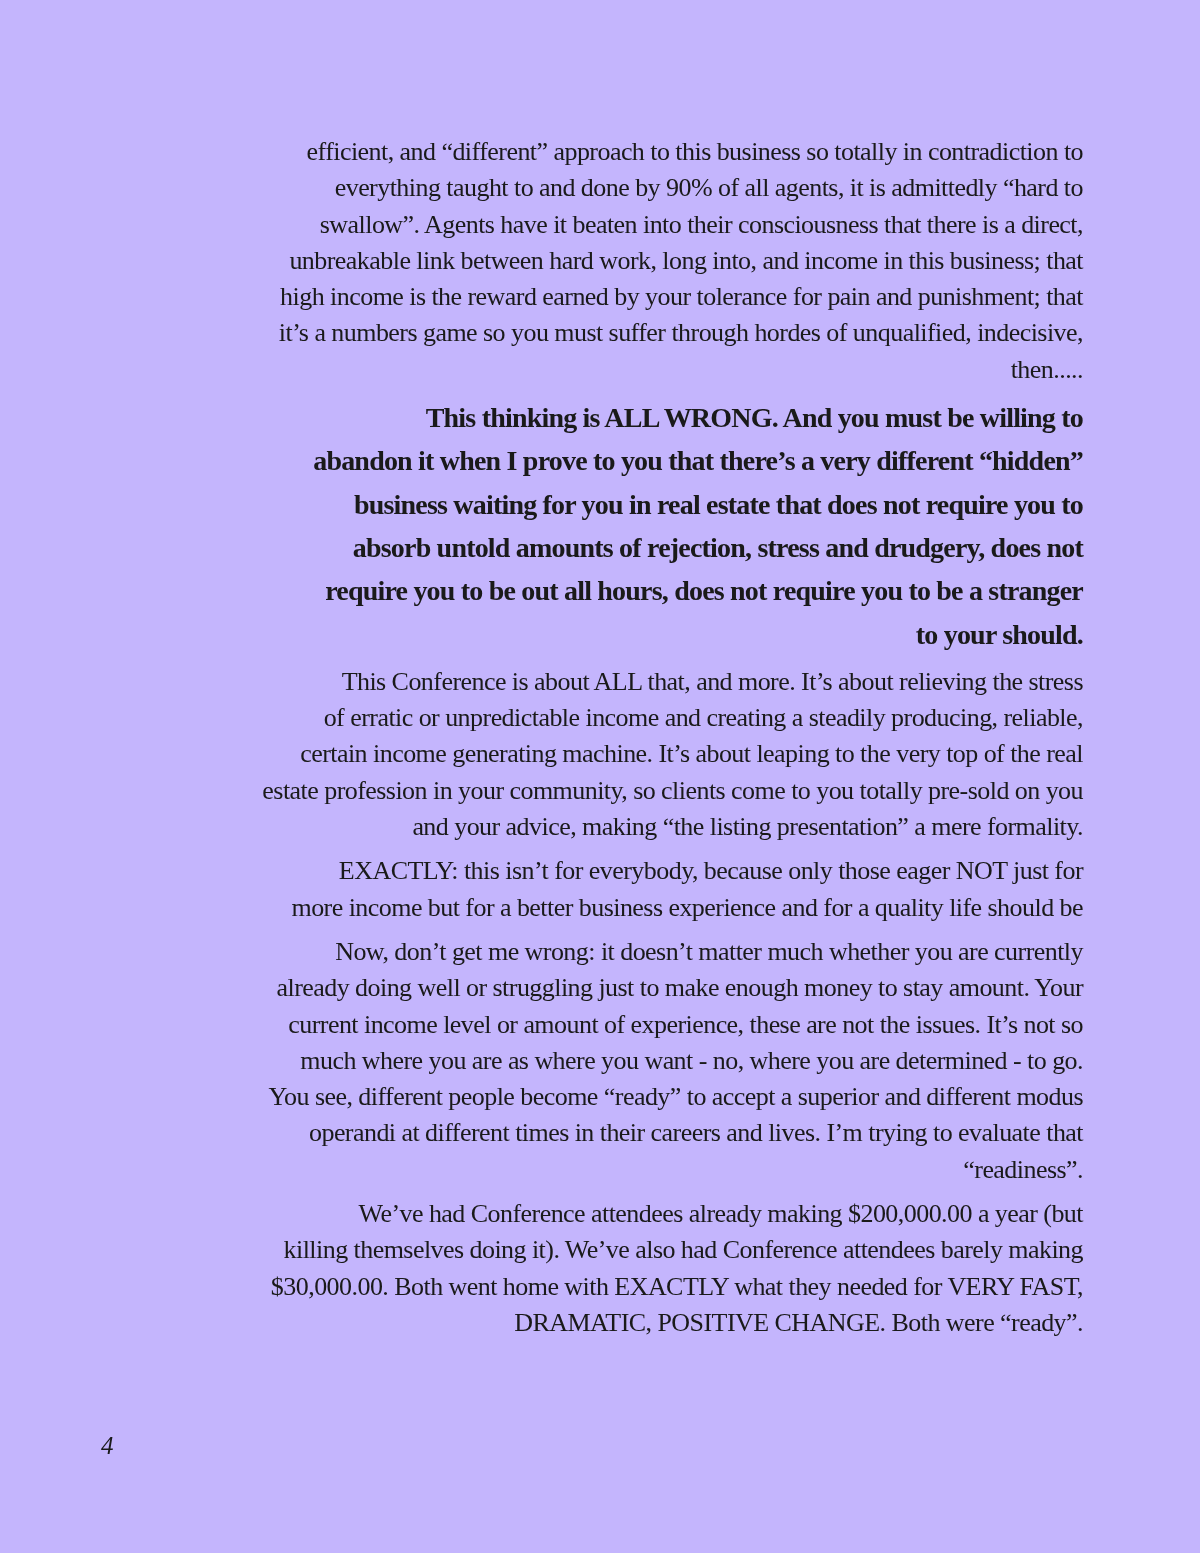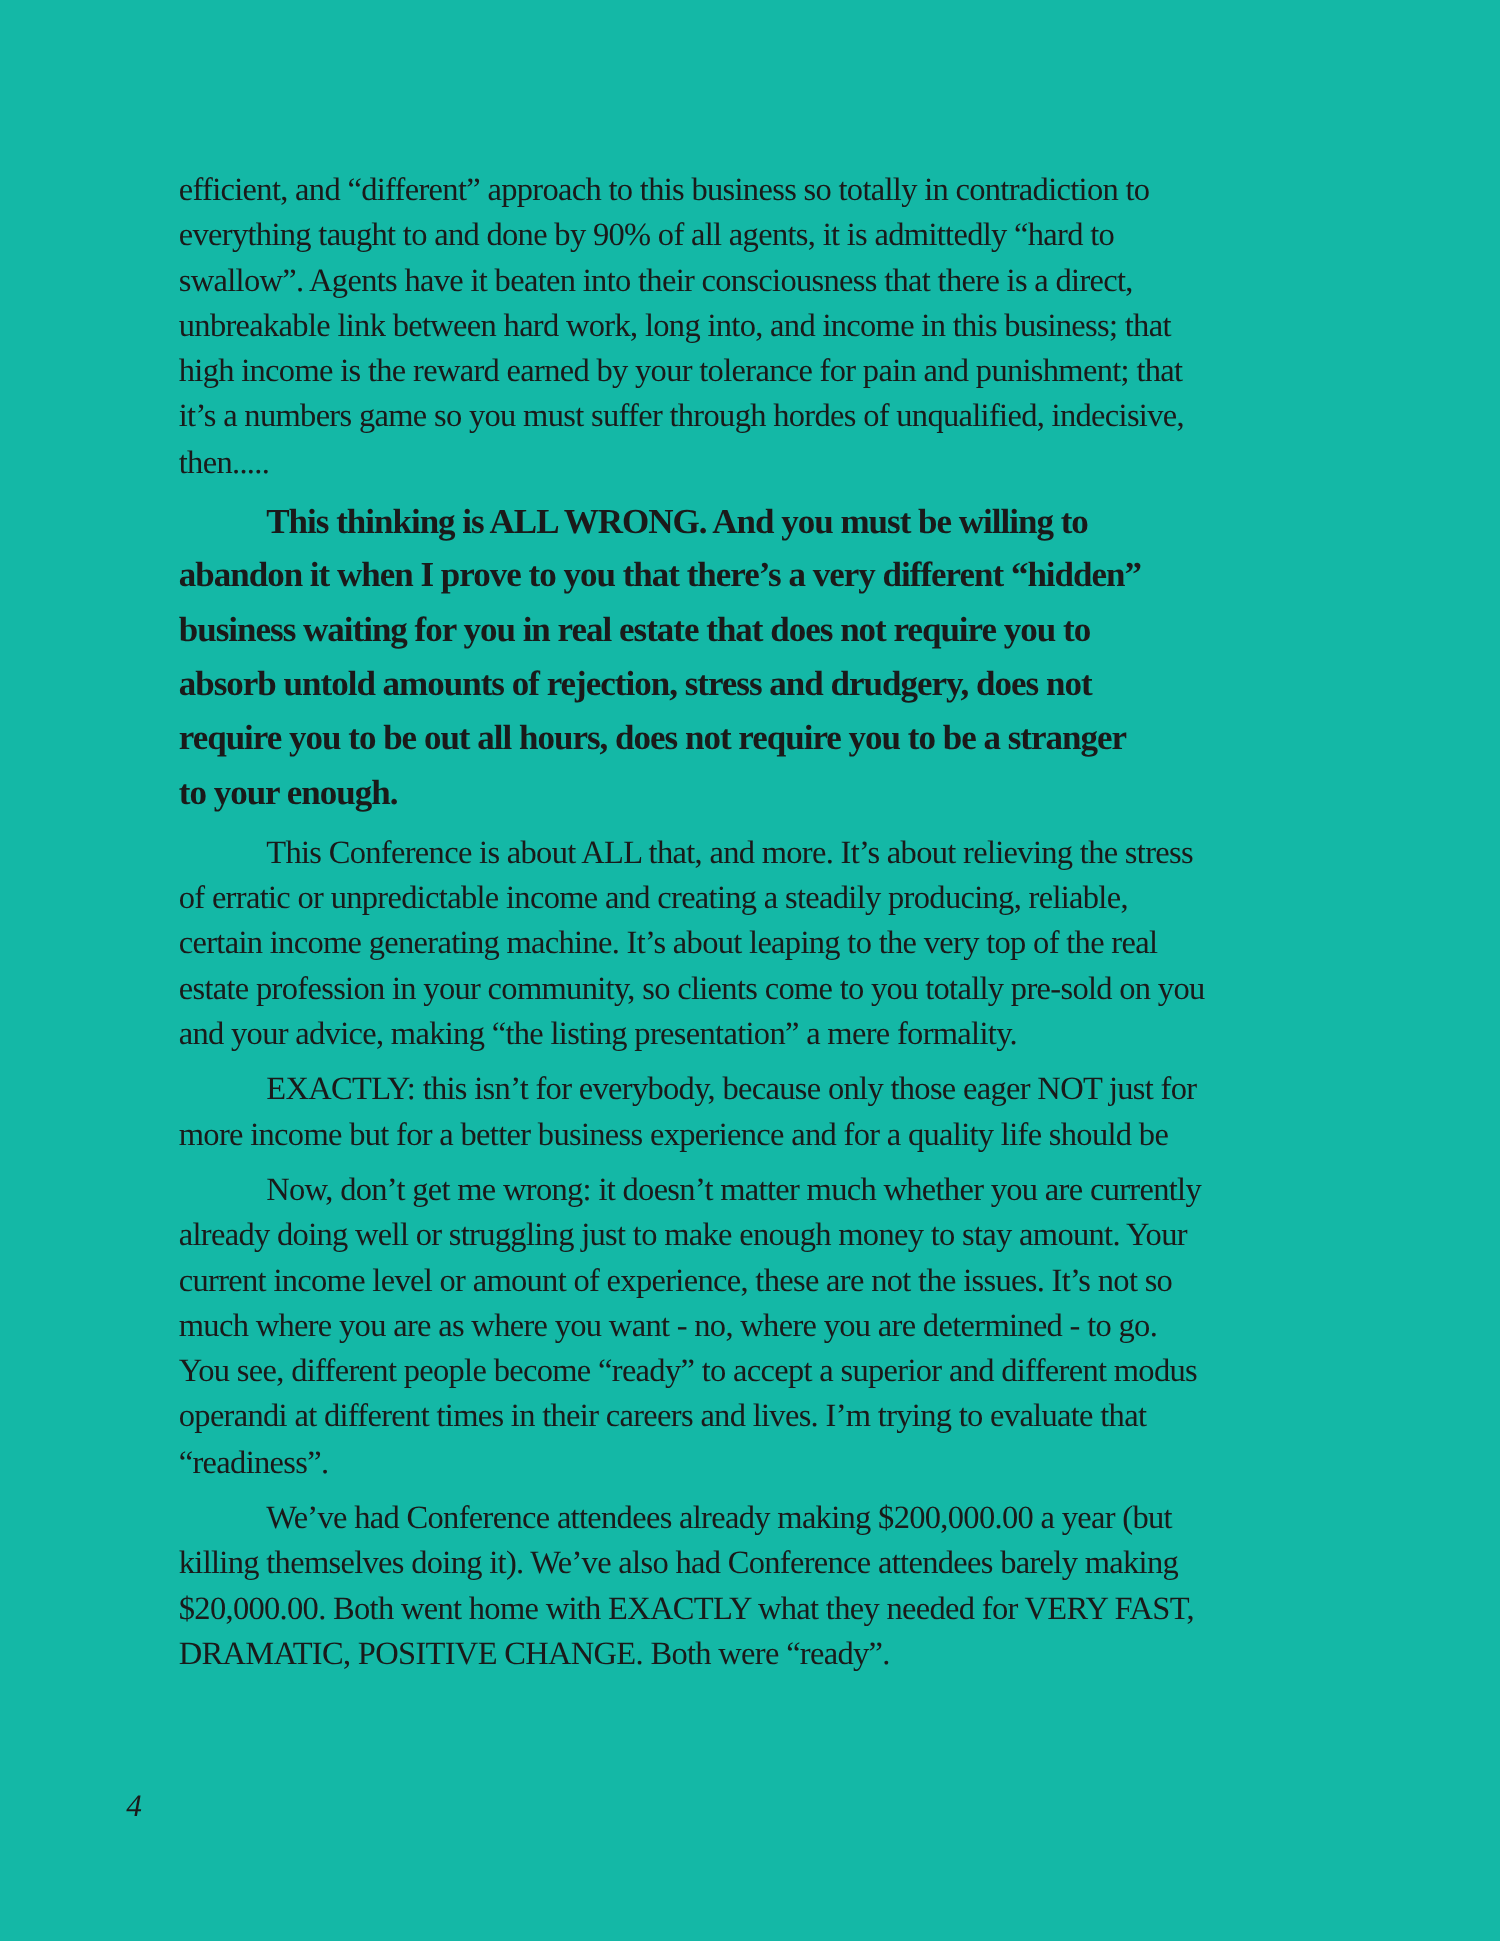--- a/index.html
+++ b/index.html
@@ -7,21 +7,22 @@
     width: 1200px;
     height: 1553px;
     background: #ffffff;
     overflow: hidden;
     font-family: "Liberation Serif", "DejaVu Serif", serif;
   }
   .page {
     position: relative;
     width: 1200px;
     height: 1553px;
-    background: #14b8a6;
+    background: #c4b5fd;
+    text-align: right;
   }
   .text-block {
     position: absolute;
     left: 143px;
     top: 134px;
     width: 940px;
   }
   .para {
     color: #1a1a1a;
     font-size: 26px;
@@ -63,21 +64,21 @@
         <div class="line">high income is the reward earned by your tolerance for pain and punishment; that</div>
         <div class="line">it’s a numbers game so you must suffer through hordes of unqualified, indecisive,</div>
         <div class="line">then.....</div>
       </div>
     <div class="para bold indent">
         <div class="line">This thinking is ALL WRONG. And you must be willing to</div>
         <div class="line">abandon it when I prove to you that there’s a very different “hidden”</div>
         <div class="line">business waiting for you in real estate that does not require you to</div>
         <div class="line">absorb untold amounts of rejection, stress and drudgery, does not</div>
         <div class="line">require you to be out all hours, does not require you to be a stranger</div>
-        <div class="line">to your enough.</div>
+        <div class="line">to your should.</div>
       </div>
     <div class="para indent">
         <div class="line">This Conference is about ALL that, and more. It’s about relieving the stress</div>
         <div class="line">of erratic or unpredictable income and creating a steadily producing, reliable,</div>
         <div class="line">certain income generating machine. It’s about leaping to the very top of the real</div>
         <div class="line">estate profession in your community, so clients come to you totally pre-sold on you</div>
         <div class="line">and your advice, making “the listing presentation” a mere formality.</div>
       </div>
     <div class="para indent">
         <div class="line">EXACTLY: this isn’t for everybody, because only those eager NOT just for</div>
@@ -88,18 +89,18 @@
         <div class="line">already doing well or struggling just to make enough money to stay amount. Your</div>
         <div class="line">current income level or amount of experience, these are not the issues. It’s not so</div>
         <div class="line">much where you are as where you want - no, where you are determined - to go.</div>
         <div class="line">You see, different people become “ready” to accept a superior and different modus</div>
         <div class="line">operandi at different times in their careers and lives. I’m trying to evaluate that</div>
         <div class="line">“readiness”.</div>
       </div>
     <div class="para indent">
         <div class="line">We’ve had Conference attendees already making $200,000.00 a year (but</div>
         <div class="line">killing themselves doing it). We’ve also had Conference attendees barely making</div>
-        <div class="line">$20,000.00. Both went home with EXACTLY what they needed for VERY FAST,</div>
+        <div class="line">$30,000.00. Both went home with EXACTLY what they needed for VERY FAST,</div>
         <div class="line">DRAMATIC, POSITIVE CHANGE. Both were “ready”.</div>
       </div>
   </div>
   <div class="page-number">4</div>
 </div>
 
 </body></html>

